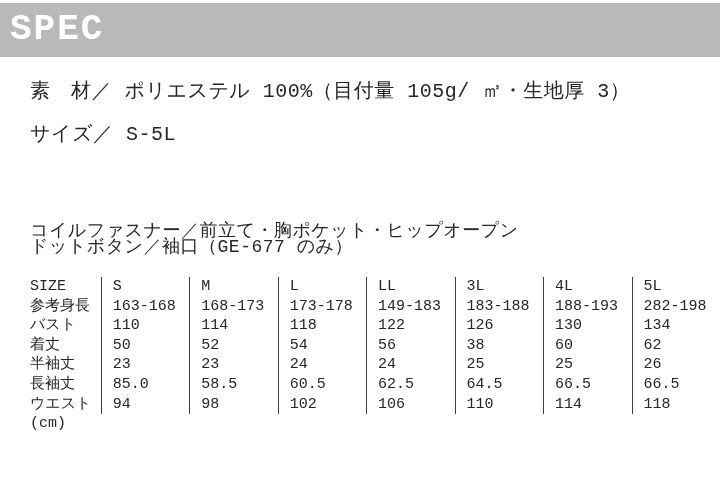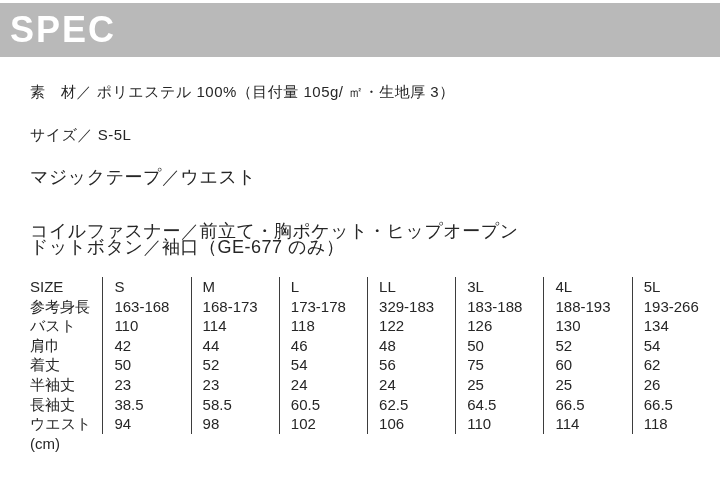--- a/index.html
+++ b/index.html
@@ -2,21 +2,21 @@
 <html><head>
 <meta charset="utf-8">
 <style>
   html, body { margin: 0; padding: 0; background: #ffffff; }
   .page {
     position: relative;
     width: 720px;
     height: 503px;
     background: #ffffff;
     overflow: hidden;
-    font-family: Liberation Sans, sans-serif;
+    font-family: Liberation Mono, monospace;
     color: #262626;
   }
   .spec-bar {
     position: absolute;
     top: 3px;
     left: 0;
     width: 720px;
     height: 54px;
     background: #b9b9b9;
     display: flex;
@@ -29,21 +29,21 @@
     letter-spacing: 2px;
     padding-left: 10px;
     line-height: 1;
   }
   .spec-line {
     position: absolute;
     left: 30px;
     white-space: nowrap;
     letter-spacing: 0.5px;
   }
-  .spec-line.big { font-size: 15px; line-height: 26px; }
+  .spec-line.big { font-size: 20px; line-height: 26px; }
   .spec-line.small { font-size: 18px; line-height: 22px; }
   #line-material { top: 79px; }
   #line-size     { top: 122px; }
   #line-tape     { top: 166px; }
   #line-fastener { top: 220px; }
   #line-button   { top: 236px; }
 
   table.size-table {
     position: absolute;
     top: 277px;
@@ -78,89 +78,78 @@
 <body>
 
 <div class="page">
 
   <div class="spec-bar">
     <div class="spec-title">SPEC</div>
   </div>
 
   <div class="spec-line big" id="line-material">素　材／ ポリエステル 100%（目付量 105g/ ㎡・生地厚 3）</div>
   <div class="spec-line big" id="line-size">サイズ／ S-5L</div>
-  <div class="spec-line small" id="line-tape">マジックテープ／ウエスト</div>
   <div class="spec-line small" id="line-fastener">コイルファスナー／前立て・胸ポケット・ヒップオープン</div>
   <div class="spec-line small" id="line-button">ドットボタン／袖口（GE-677 のみ）</div>
 
   <table class="size-table">
     <tbody>
         <tr>
       <th class="lab">SIZE</th>
       <th class="d">S</th>
       <th class="d">M</th>
       <th class="d">L</th>
       <th class="d">LL</th>
       <th class="d">3L</th>
       <th class="d">4L</th>
       <th class="d">5L</th>
     </tr>
     <tr>
       <th class="lab">参考身長</th>
       <td class="d">163-168</td>
       <td class="d">168-173</td>
       <td class="d">173-178</td>
-      <td class="d">329-183</td>
+      <td class="d">149-183</td>
       <td class="d">183-188</td>
       <td class="d">188-193</td>
-      <td class="d">193-266</td>
+      <td class="d">282-198</td>
     </tr>
     <tr>
       <th class="lab">バスト</th>
       <td class="d">110</td>
       <td class="d">114</td>
       <td class="d">118</td>
       <td class="d">122</td>
       <td class="d">126</td>
       <td class="d">130</td>
       <td class="d">134</td>
     </tr>
     <tr>
-      <th class="lab">肩巾</th>
-      <td class="d">42</td>
-      <td class="d">44</td>
-      <td class="d">46</td>
-      <td class="d">48</td>
-      <td class="d">50</td>
-      <td class="d">52</td>
-      <td class="d">54</td>
-    </tr>
-    <tr>
       <th class="lab">着丈</th>
       <td class="d">50</td>
       <td class="d">52</td>
       <td class="d">54</td>
       <td class="d">56</td>
-      <td class="d">75</td>
+      <td class="d">38</td>
       <td class="d">60</td>
       <td class="d">62</td>
     </tr>
     <tr>
       <th class="lab">半袖丈</th>
       <td class="d">23</td>
       <td class="d">23</td>
       <td class="d">24</td>
       <td class="d">24</td>
       <td class="d">25</td>
       <td class="d">25</td>
       <td class="d">26</td>
     </tr>
     <tr>
       <th class="lab">長袖丈</th>
-      <td class="d">38.5</td>
+      <td class="d">85.0</td>
       <td class="d">58.5</td>
       <td class="d">60.5</td>
       <td class="d">62.5</td>
       <td class="d">64.5</td>
       <td class="d">66.5</td>
       <td class="d">66.5</td>
     </tr>
     <tr>
       <th class="lab">ウエスト</th>
       <td class="d">94</td>

